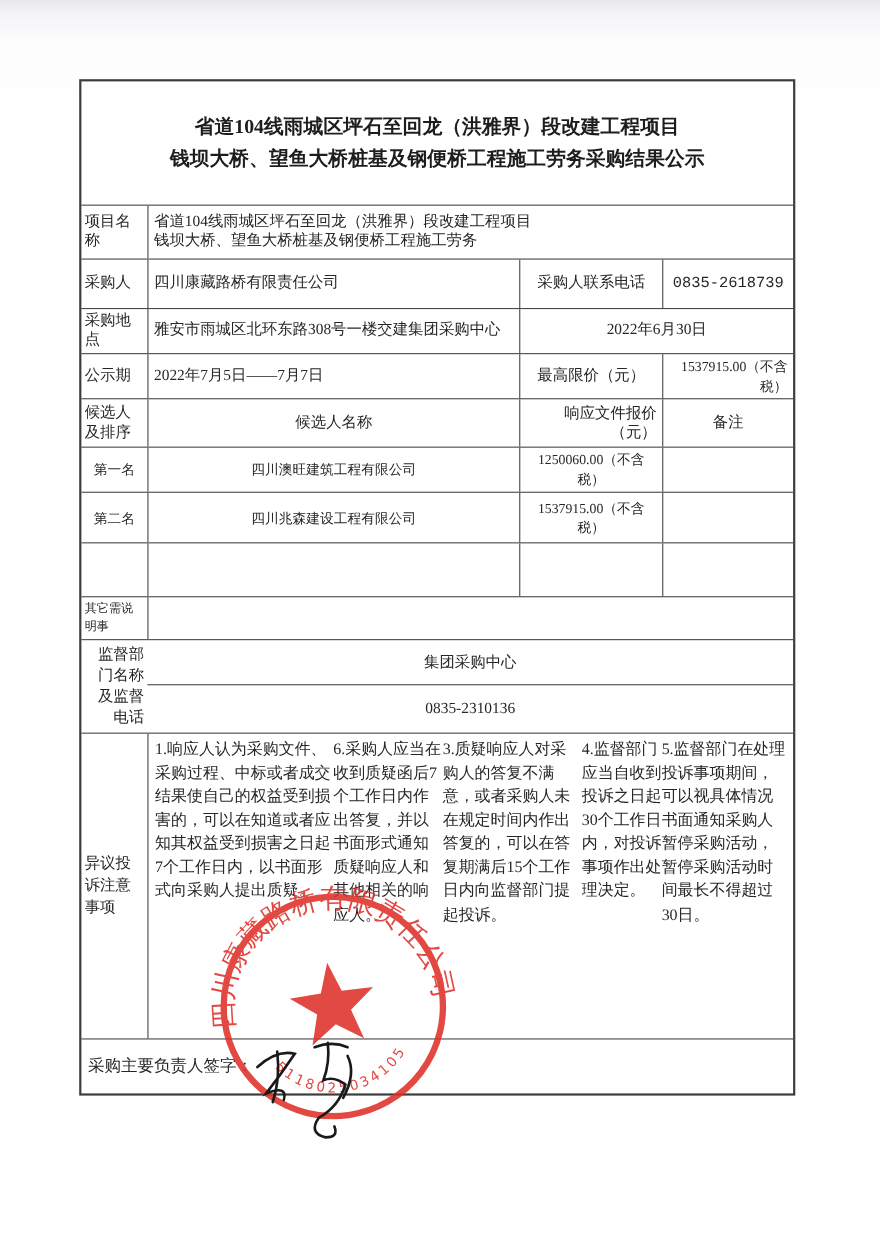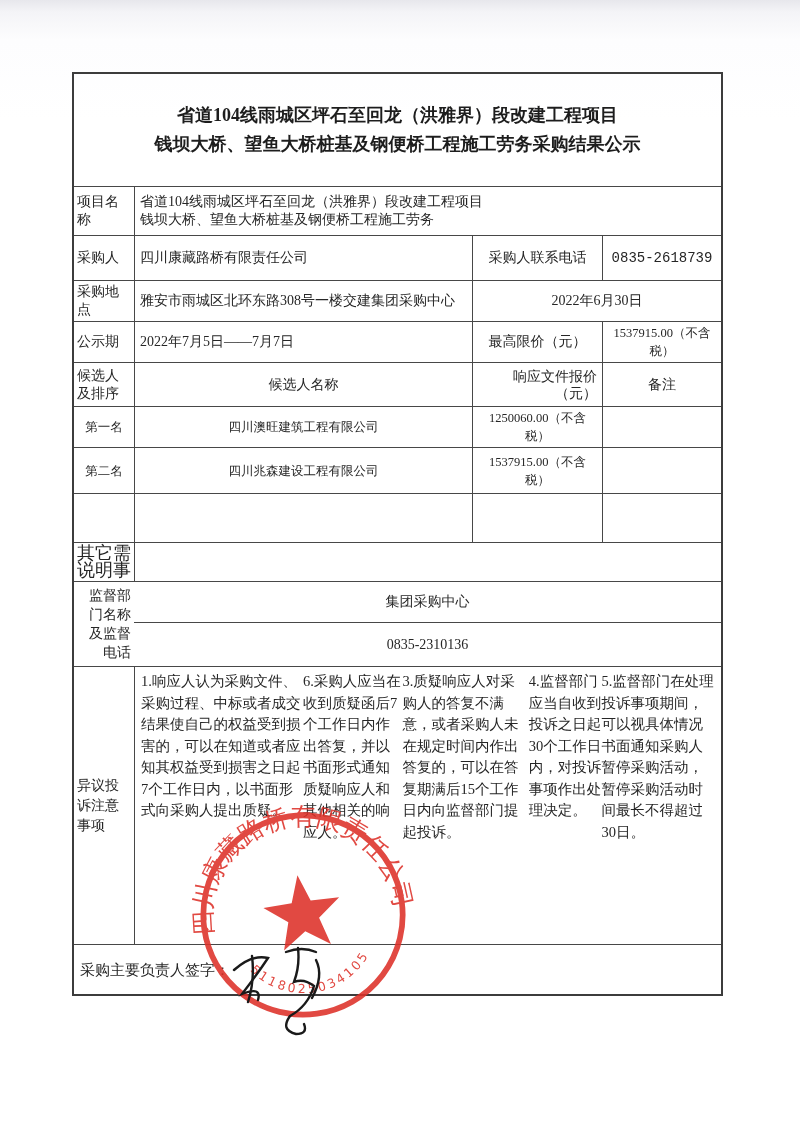--- a/index.html
+++ b/index.html
@@ -15,21 +15,21 @@
     border:2px solid #3c3c3c;background:transparent;box-sizing:border-box;
   }
   .row{display:flex;align-items:stretch;box-sizing:border-box;}
   .row + .row{border-top:1.5px solid #474747;}
   .cell{box-sizing:border-box;display:flex;align-items:center;padding:2px 5px;
         font-size:14px;line-height:18px;overflow:hidden;}
   .cell + .cell{border-left:1.5px solid #474747;}
   .c1{width:60px;flex:none;padding:2px 3px;}
   .c2{width:338px;flex:none;}
   .c3{width:130px;flex:none;justify-content:center;text-align:center;}
-  .c4{flex:1;justify-content:center;text-align:center;}
+  .c4{flex:1;justify-content:center;text-align:right;}
   .span3{flex:1;}
   .center{justify-content:center;}
   .small{font-size:12.5px;}
   
   .title-row{min-height:112px;}
   .title-cell{flex:1;flex-direction:column;justify-content:center;text-align:center;
               font-weight:bold;font-size:18px;line-height:29px;color:#1d1d1d;}
   
   .r-project{min-height:49px;}
   .r-purchaser{min-height:45px;font-family:Liberation Mono, monospace;}
@@ -128,21 +128,21 @@
     </div>
 
     <div class="row r-cand3">
       <div class="cell c1"></div>
       <div class="cell c2"></div>
       <div class="cell c3"></div>
       <div class="cell c4"></div>
     </div>
 
     <div class="row r-notes">
-      <div class="cell c1" style="font-size:18px;line-height:17px;">其它需说明事</div>
+      <div class="cell c1" style="font-size:11px;line-height:17px;">其它需说明事</div>
       <div class="cell span3"></div>
     </div>
 
     <div class="row">
       <div class="cell c1 sup-label">监督部门名称及监督电话</div>
       <div class="sup-right">
         <div class="sup-sub sup-sub1">集团采购中心</div>
         <div class="sup-sub sup-sub2">0835-2310136</div>
       </div>
     </div>

